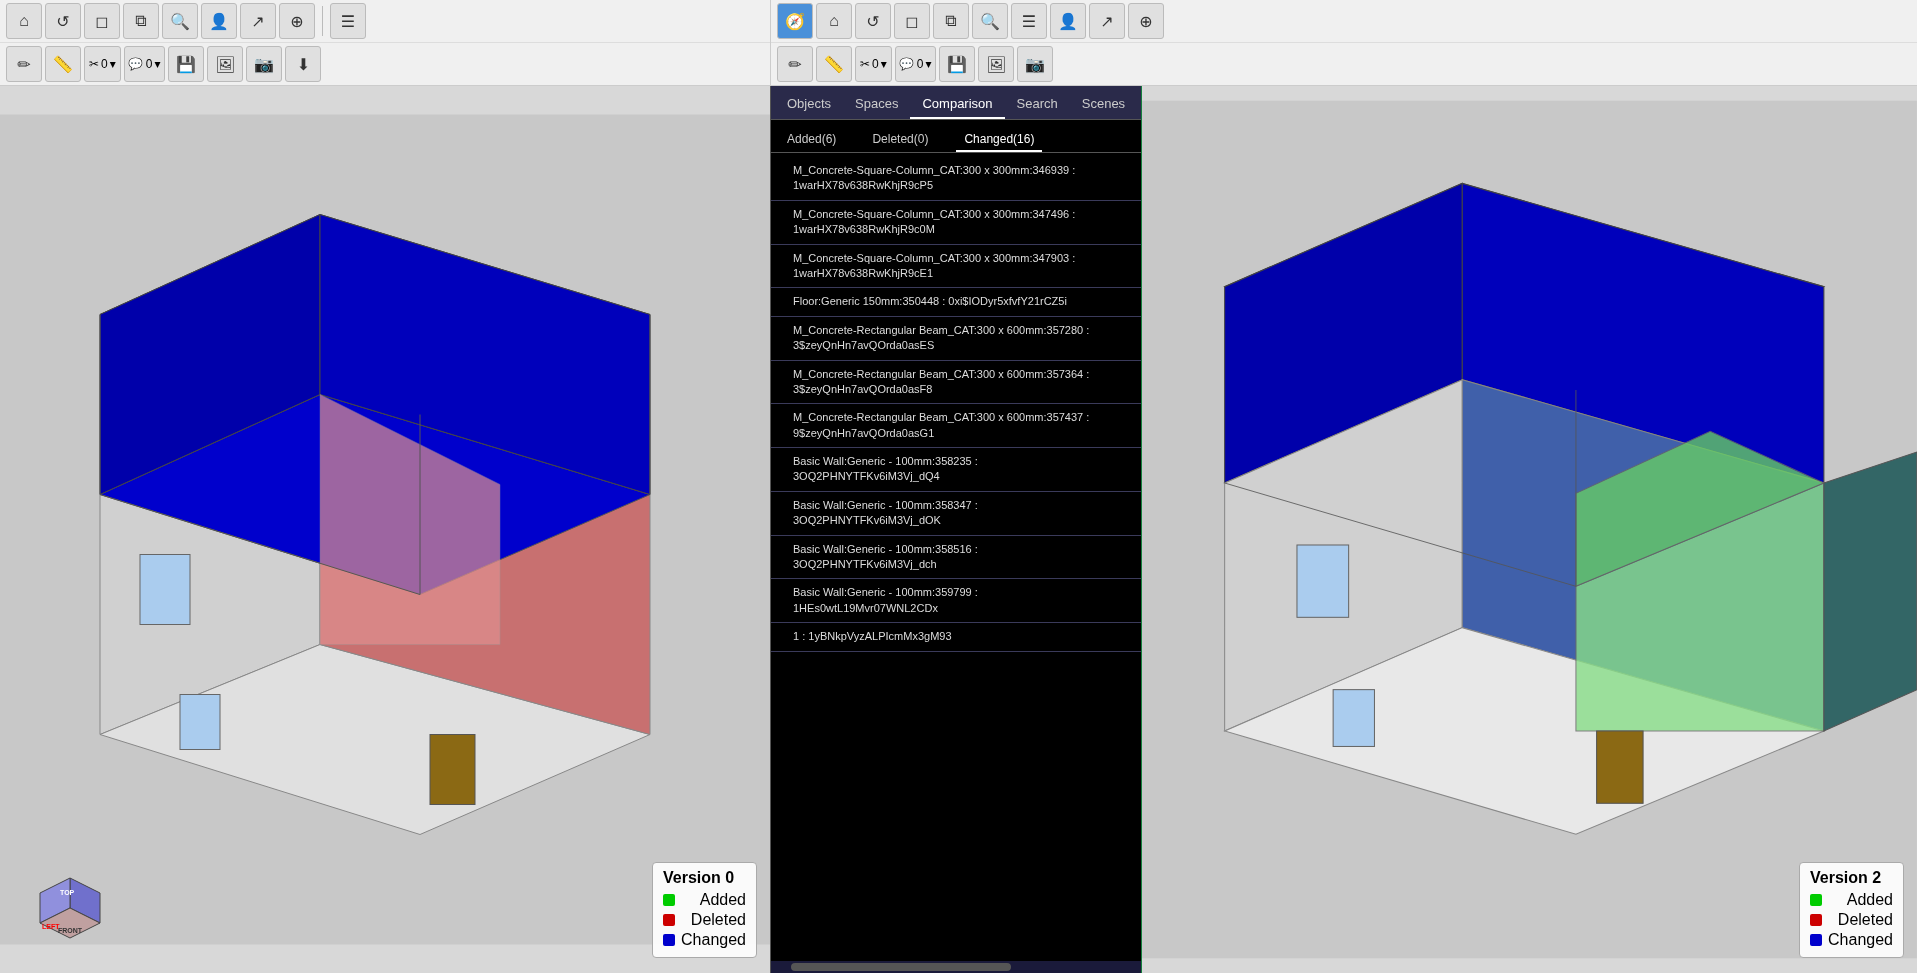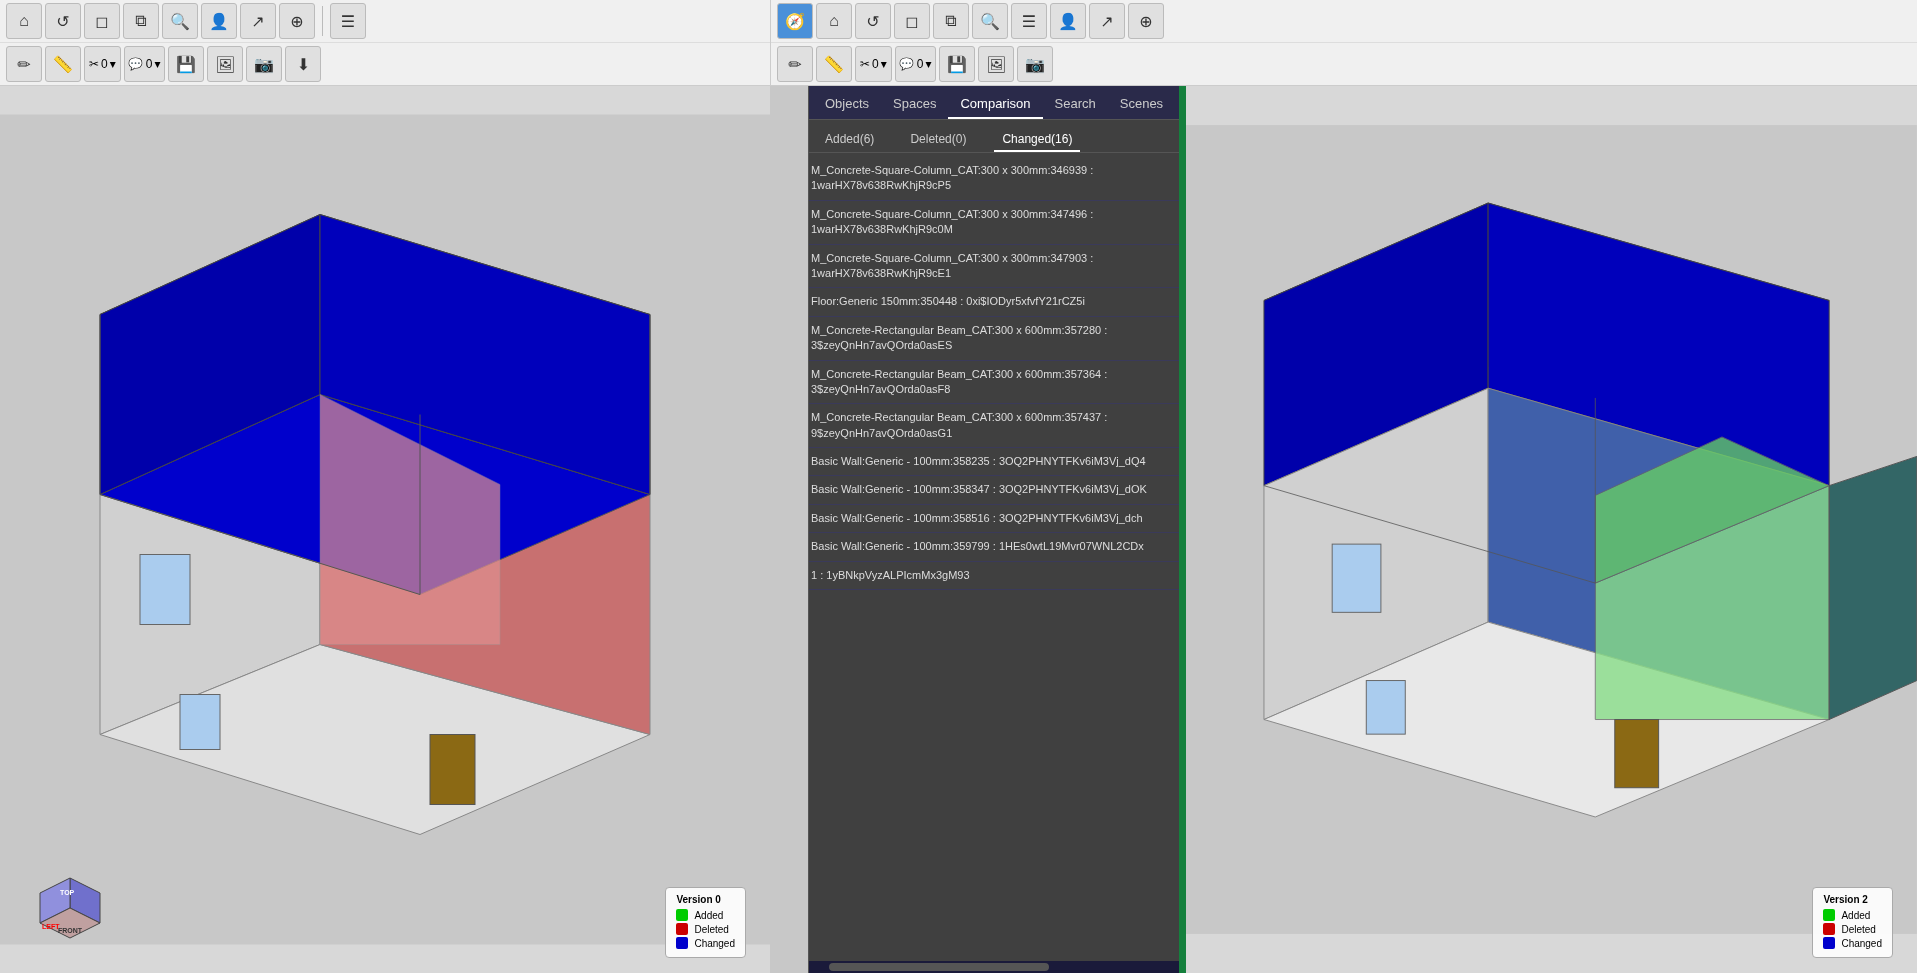--- a/index.html
+++ b/index.html
@@ -34,27 +34,26 @@
     .viewport-left {
       flex: 0 0 770px;
       background: #d8d8d8;
       position: relative;
       overflow: hidden;
     }
 
     
     .comparison-panel {
       flex: 0 0 360px;
-      background: #404040;
+      background: #000000;
       display: flex;
       flex-direction: column;
       color: white;
       border-left: 1px solid #555;
-      border-right: 7px solid #15803d;
-      margin-left: 38px;
+      border-right: 1px solid #15803d;
     }
 
     
     .viewport-right {
       flex: 1;
       background: #d8d8d8;
       position: relative;
       overflow: hidden;
     }
 
@@ -95,21 +94,21 @@
     .item-list {
       flex: 1;
       overflow-y: auto;
       padding: 4px 0;
     }
     .item-list::-webkit-scrollbar { width: 8px; }
     .item-list::-webkit-scrollbar-track { background: #1a1a3a; }
     .item-list::-webkit-scrollbar-thumb { background: #555; border-radius: 4px; }
 
     .list-item {
-      padding: 6px 2px;
+      padding: 6px 22px;
       color: #ddd;
       font-size: 11px;
       border-bottom: 1px solid #3a3a5a;
       cursor: pointer;
       line-height: 1.4;
     }
     .list-item.highlighted { background: #3a3a5a; }
 
     
     .panel-scrollbar {
@@ -146,29 +145,29 @@
       bottom: 20px;
       left: 30px;
       width: 80px;
       height: 80px;
     }
 
     
     .legend {
       position: absolute;
       bottom: 15px;
-      right: 24px;
+      right: 13px;
       background: rgba(255,255,255,0.9);
       border: 1px solid #aaa;
       border-radius: 4px;
       padding: 6px 10px;
-      font-size: 10px;
+      font-size: 16px;
     }
     .legend-title { font-weight: bold; margin-bottom: 4px; }
-    .legend-item { display: flex; align-items: center; gap: 6px; margin: 2px 0; }
+    .legend-item { display: flex; align-items: center; gap: 6px; margin: 2px 0; justify-content: space-between; }
     .legend-color { width: 12px; height: 12px; border-radius: 2px; }
 
     
     .full-toolbar {
       display: flex;
       background: #f0f0f0;
       border-bottom: 1px solid #ccc;
       flex-shrink: 0;
     }
     .left-toolbars {

